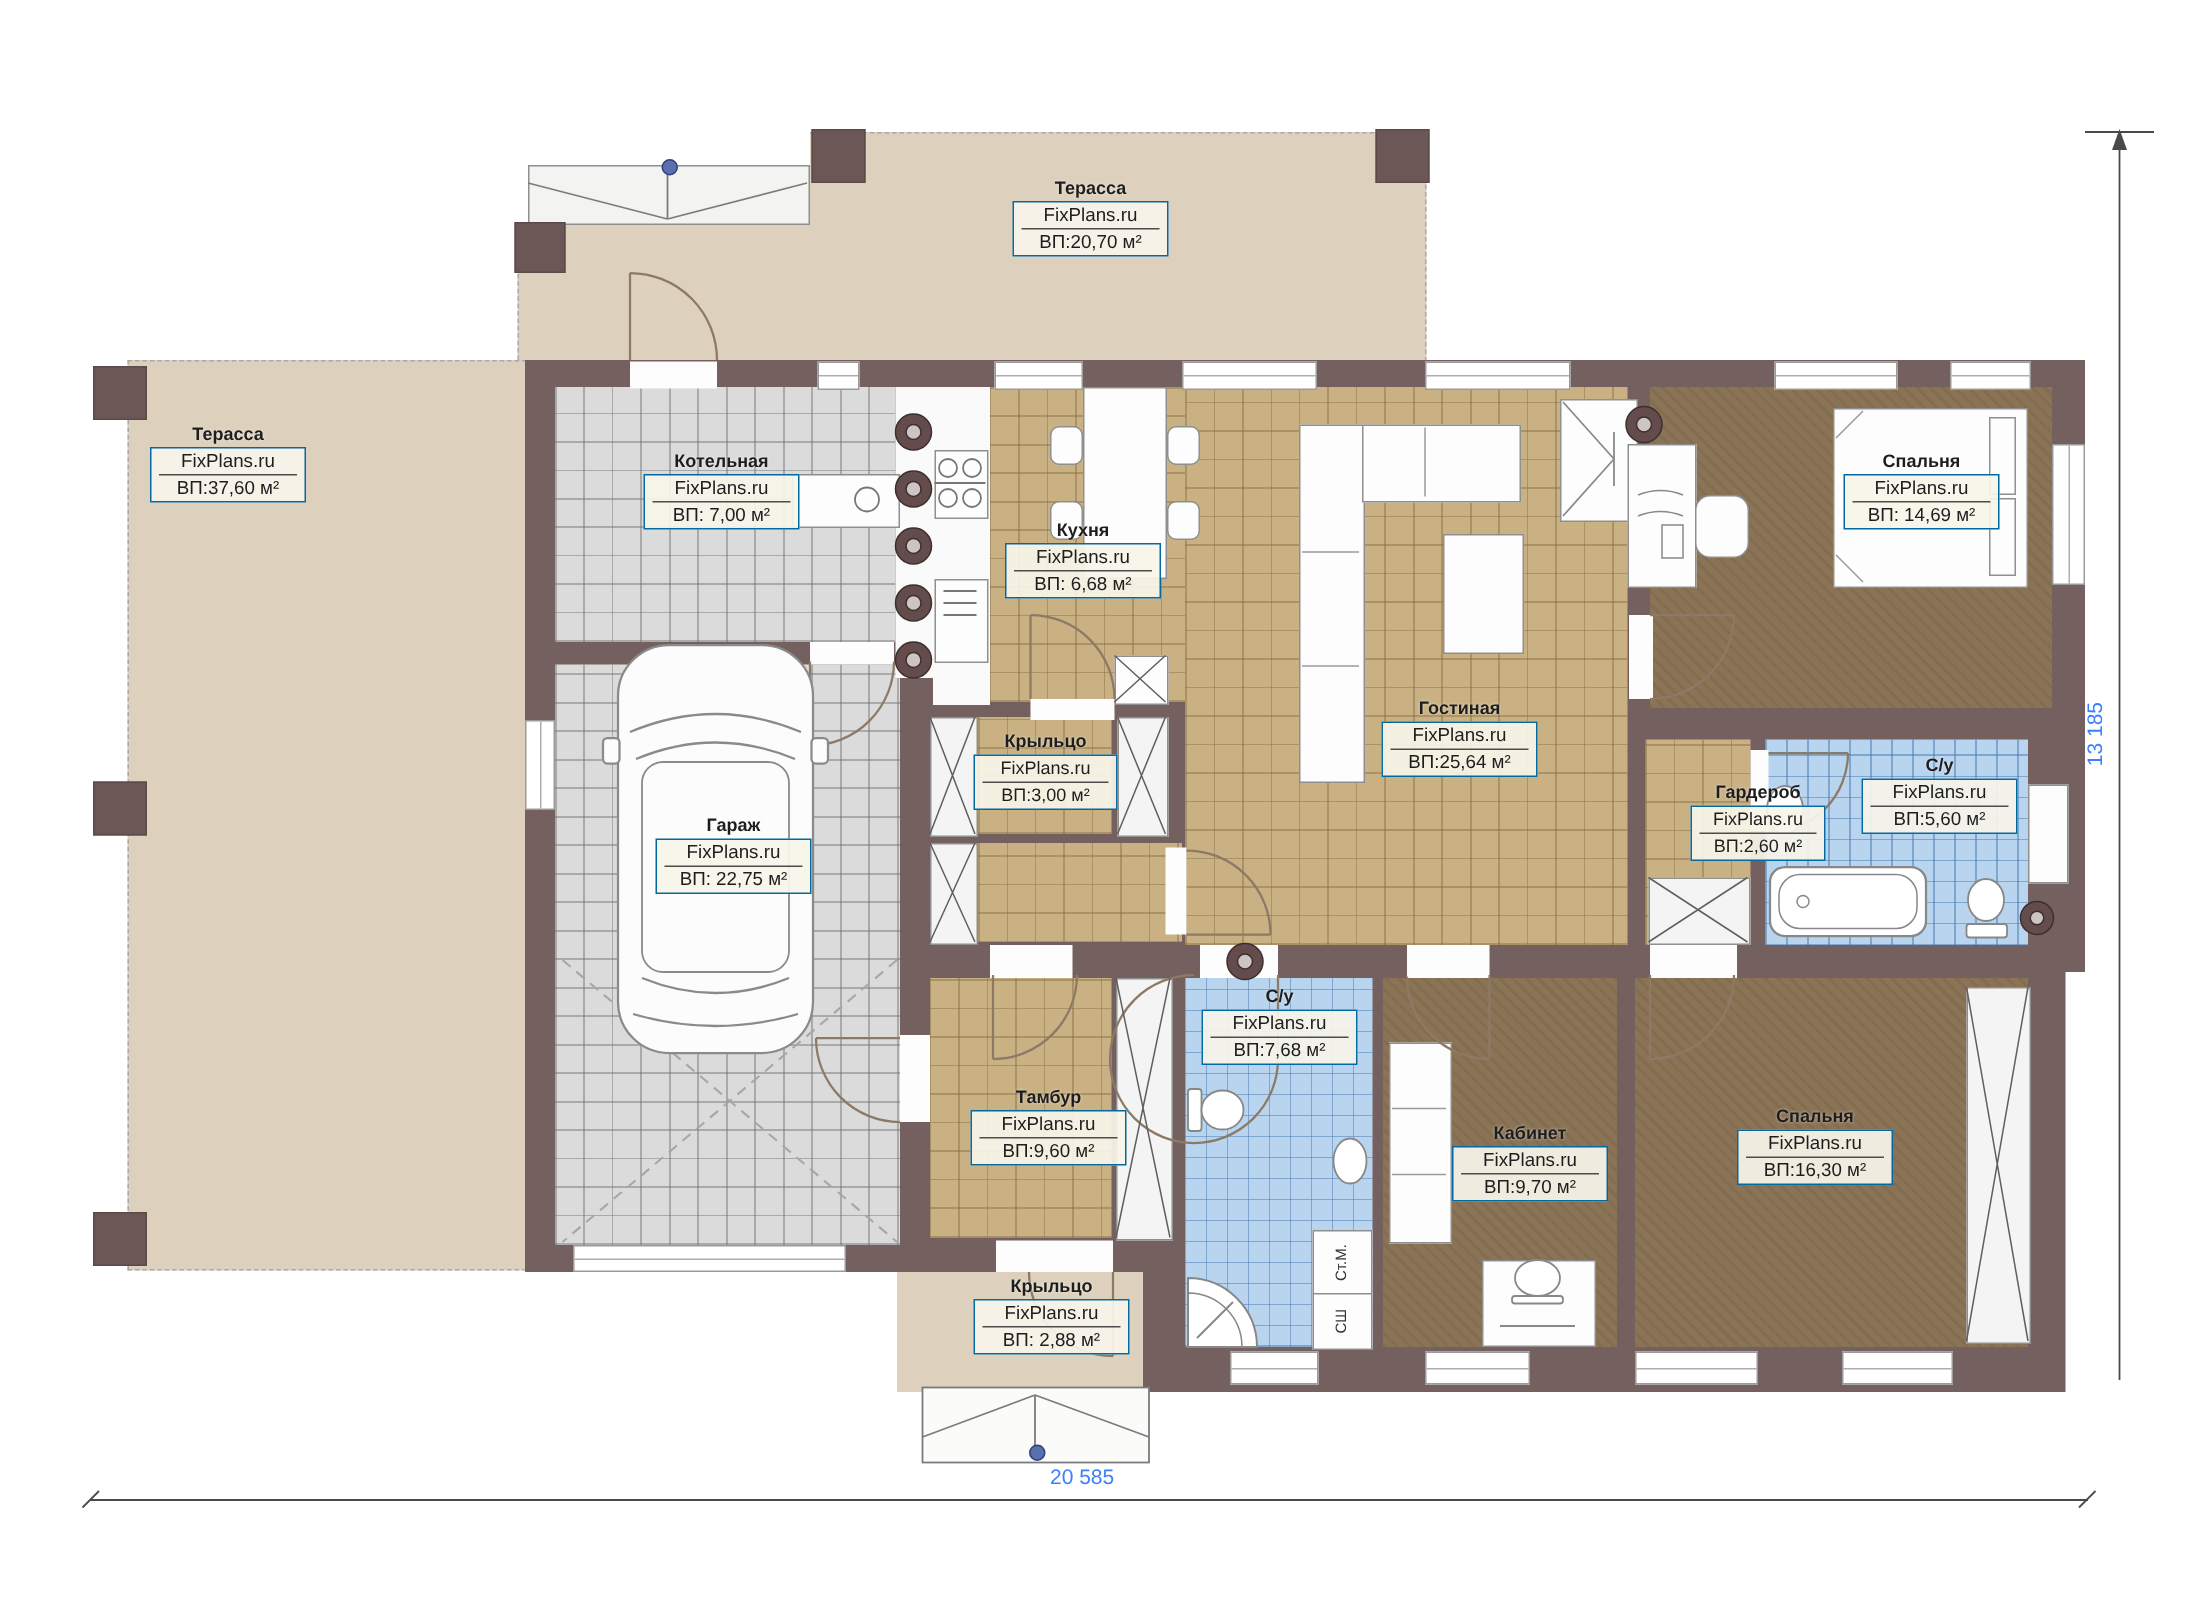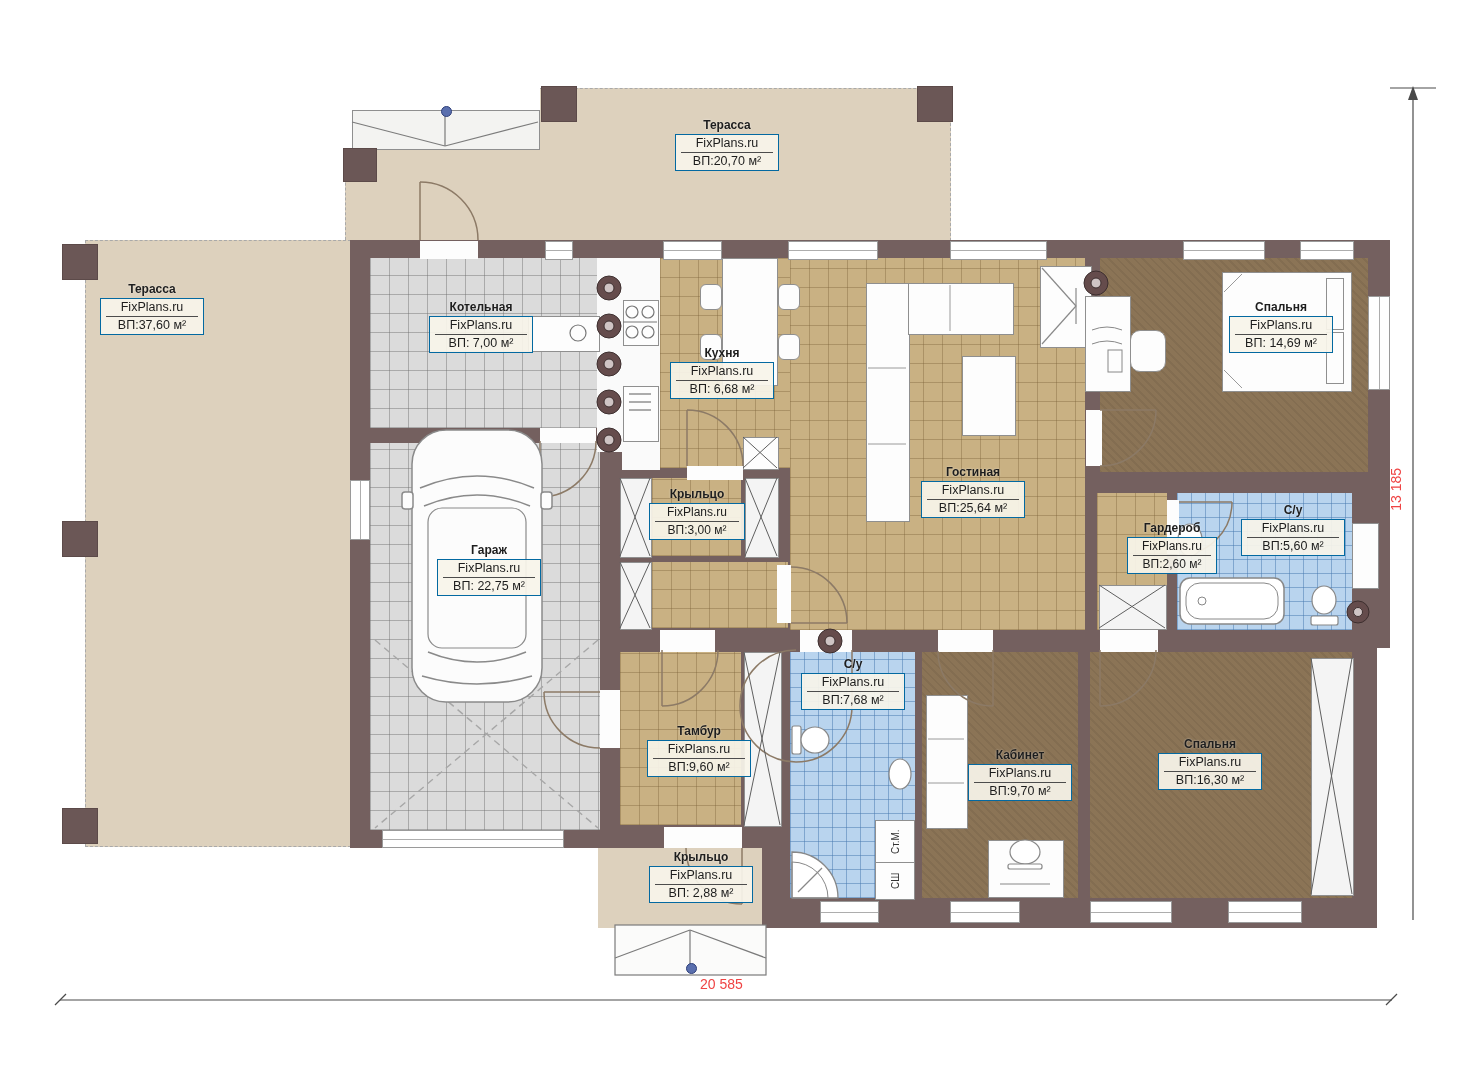--- a/index.html
+++ b/index.html
@@ -25,21 +25,21 @@
     background-image:linear-gradient(#adadad,#adadad);background-size:100% 1px;background-position:center;background-repeat:no-repeat;}
   .win-v{background:#fff;border:1px solid #9a9a9a;
     background-image:linear-gradient(90deg,#adadad,#adadad);background-size:1px 100%;background-position:center;background-repeat:no-repeat;}
   .open{background:#fdfdfd;}
   .furn{background:#fdfdfd;border:1px solid #8f8f8f;}
   .room-label{position:absolute;transform:translateX(-50%);text-align:center;color:#1d1d1d;z-index:40;}
   .room-label .rn{font-weight:bold;font-size:12px;margin-bottom:2px;white-space:nowrap;text-shadow:0 0 2px rgba(255,255,255,.6);}
   .rbox{border:1px solid #0369a1;background:rgba(248,244,233,.93);font-size:12.5px;line-height:17px;min-width:92px;padding:0 5px;white-space:nowrap;}
   .rbox .wm{border-bottom:1px solid #4c4c4c;}
   .vtext{writing-mode:vertical-rl;transform:rotate(180deg);font-size:10px;color:#333;display:flex;align-items:center;justify-content:center;width:100%;height:100%;}
-  .dim{position:absolute;color:#ef4444;font-size:14px;z-index:45;}
+  .dim{position:absolute;color:#3b82f6;font-size:14px;z-index:45;}
   .dot{position:absolute;width:9px;height:9px;border-radius:50%;background:#5a6fae;border:1px solid #2e3f7a;z-index:36;}
   svg.overlay{position:absolute;left:0;top:0;z-index:35;pointer-events:none;}
   .z1{z-index:1}.z2{z-index:2}.z3{z-index:3}.z4{z-index:4}
 </style>
 </head>
 <body>
 
 <div class="plan">
 
   <div class="abs terrace z1" style="left:540px;top:88px;width:410px;height:152px;border-top:1px dashed #a9a9a9;border-right:1px dashed #a9a9a9;"></div>

